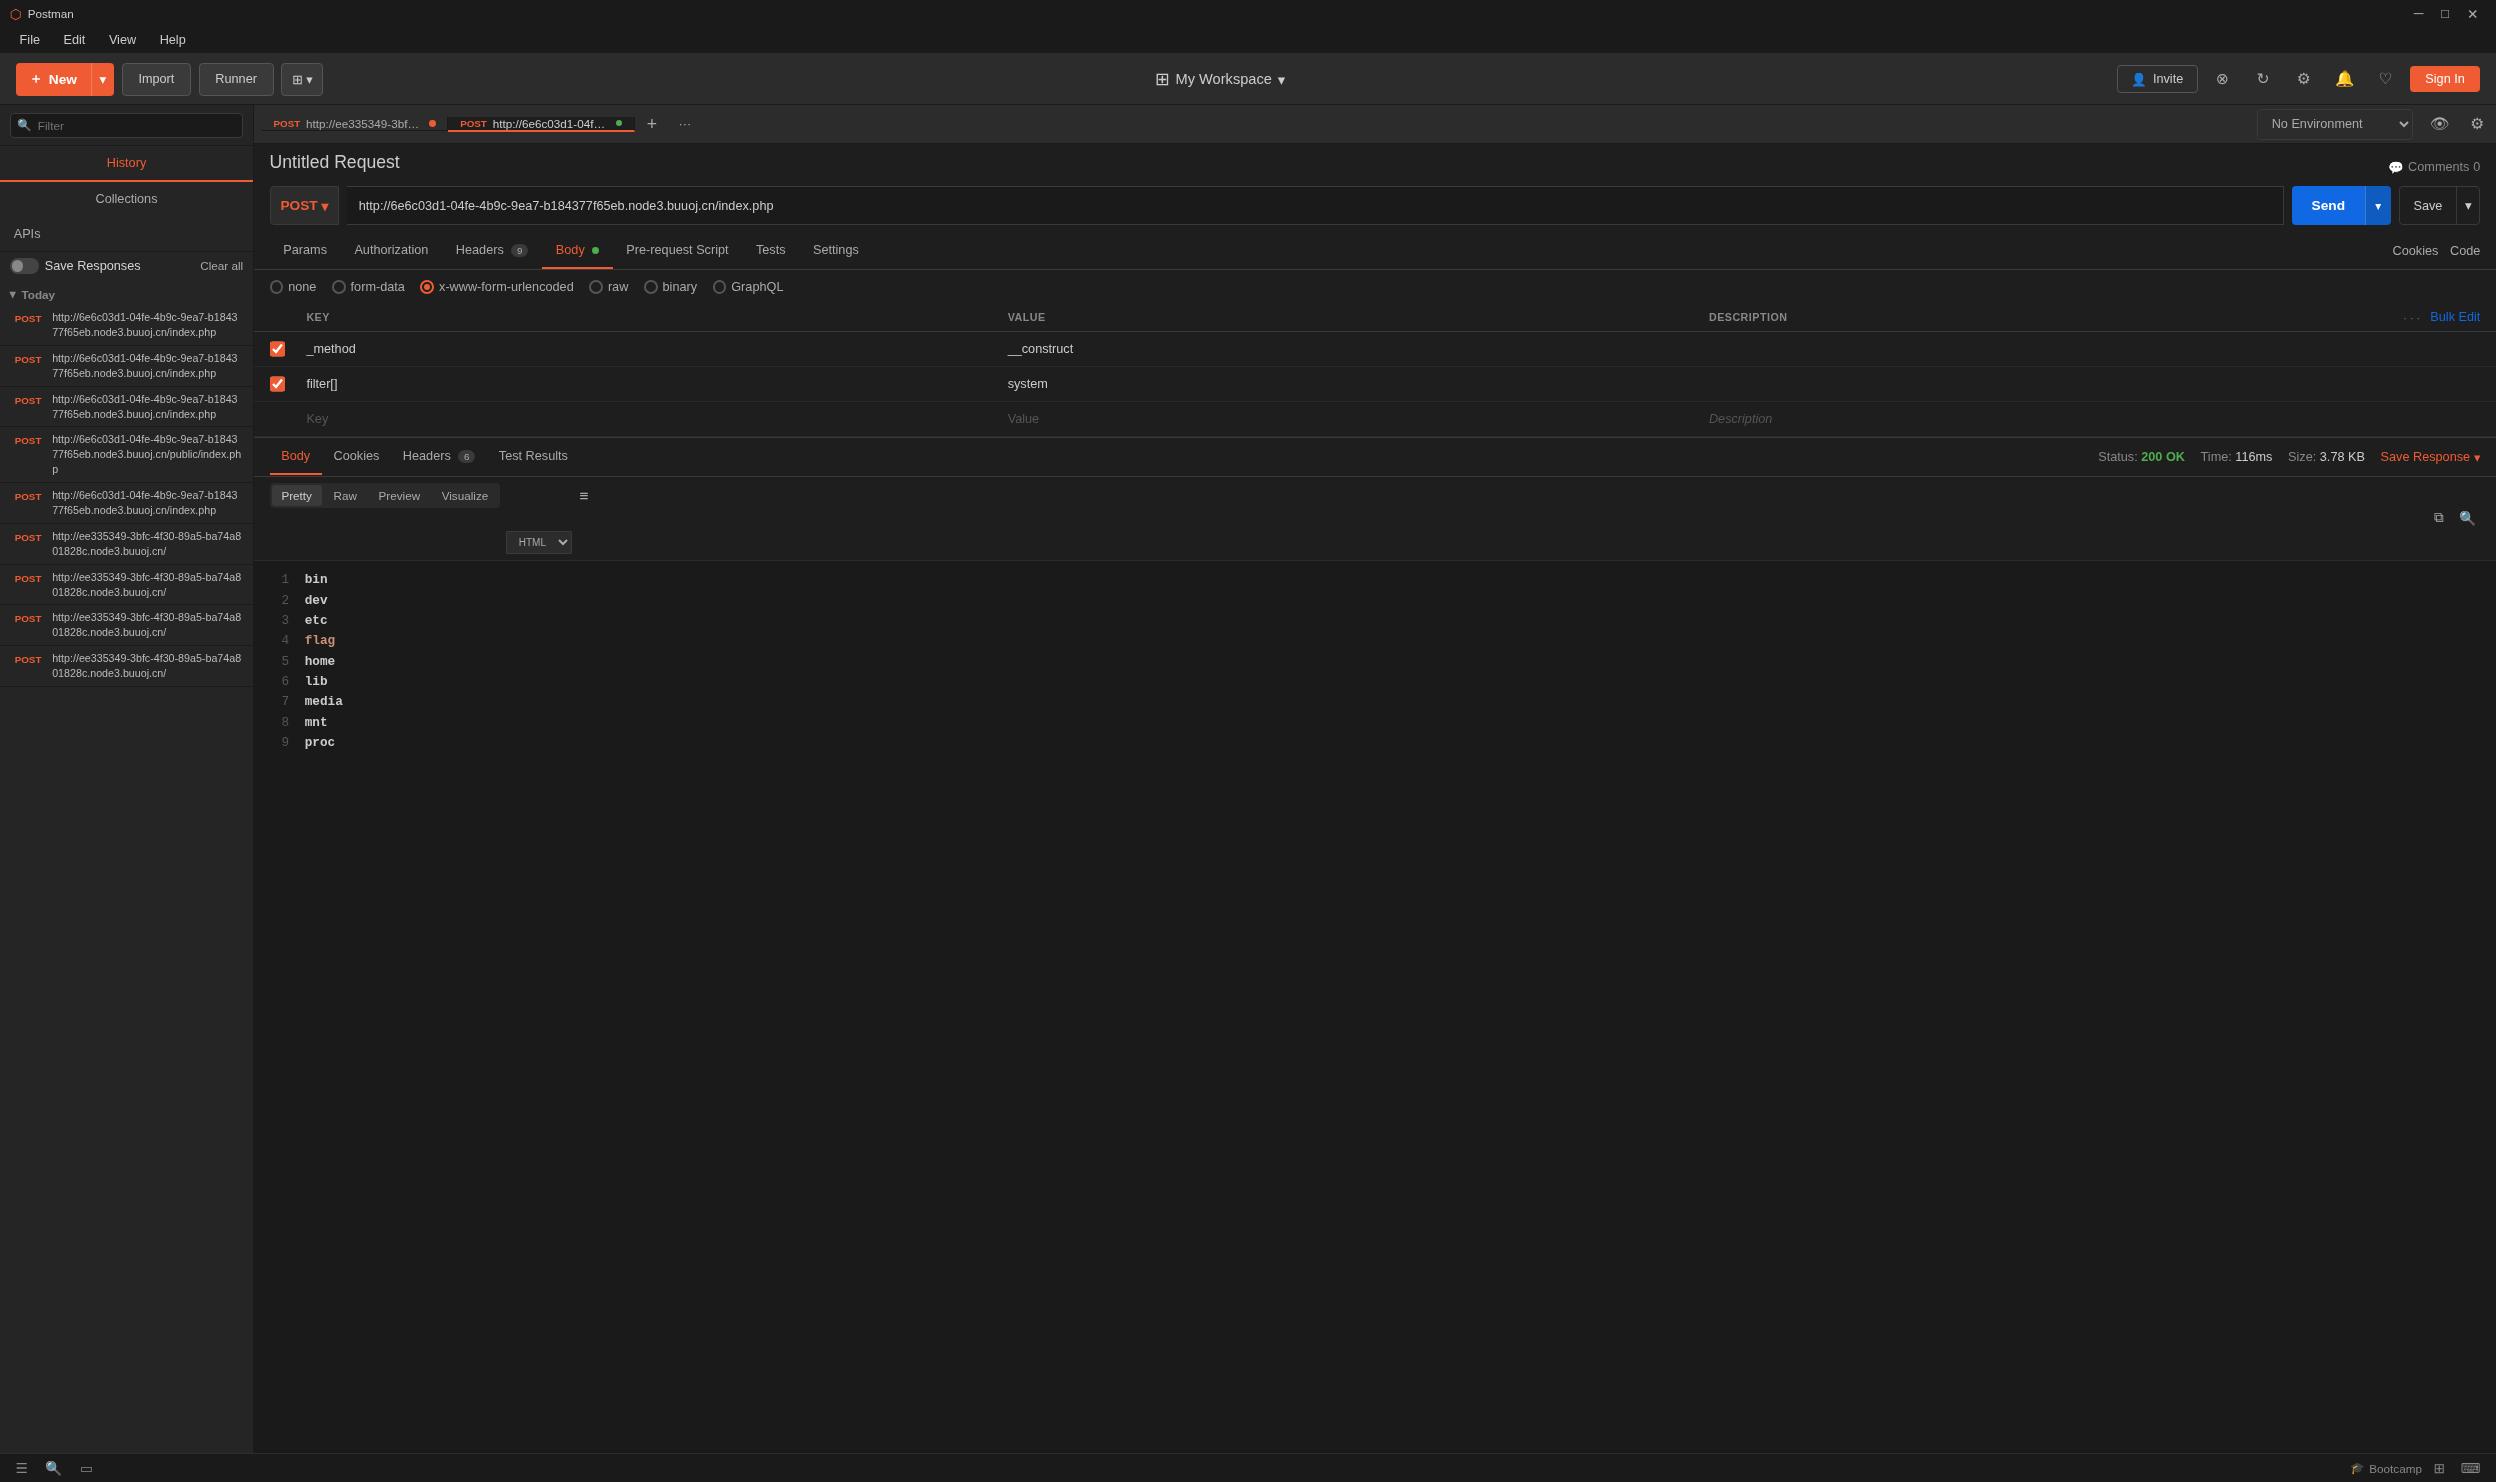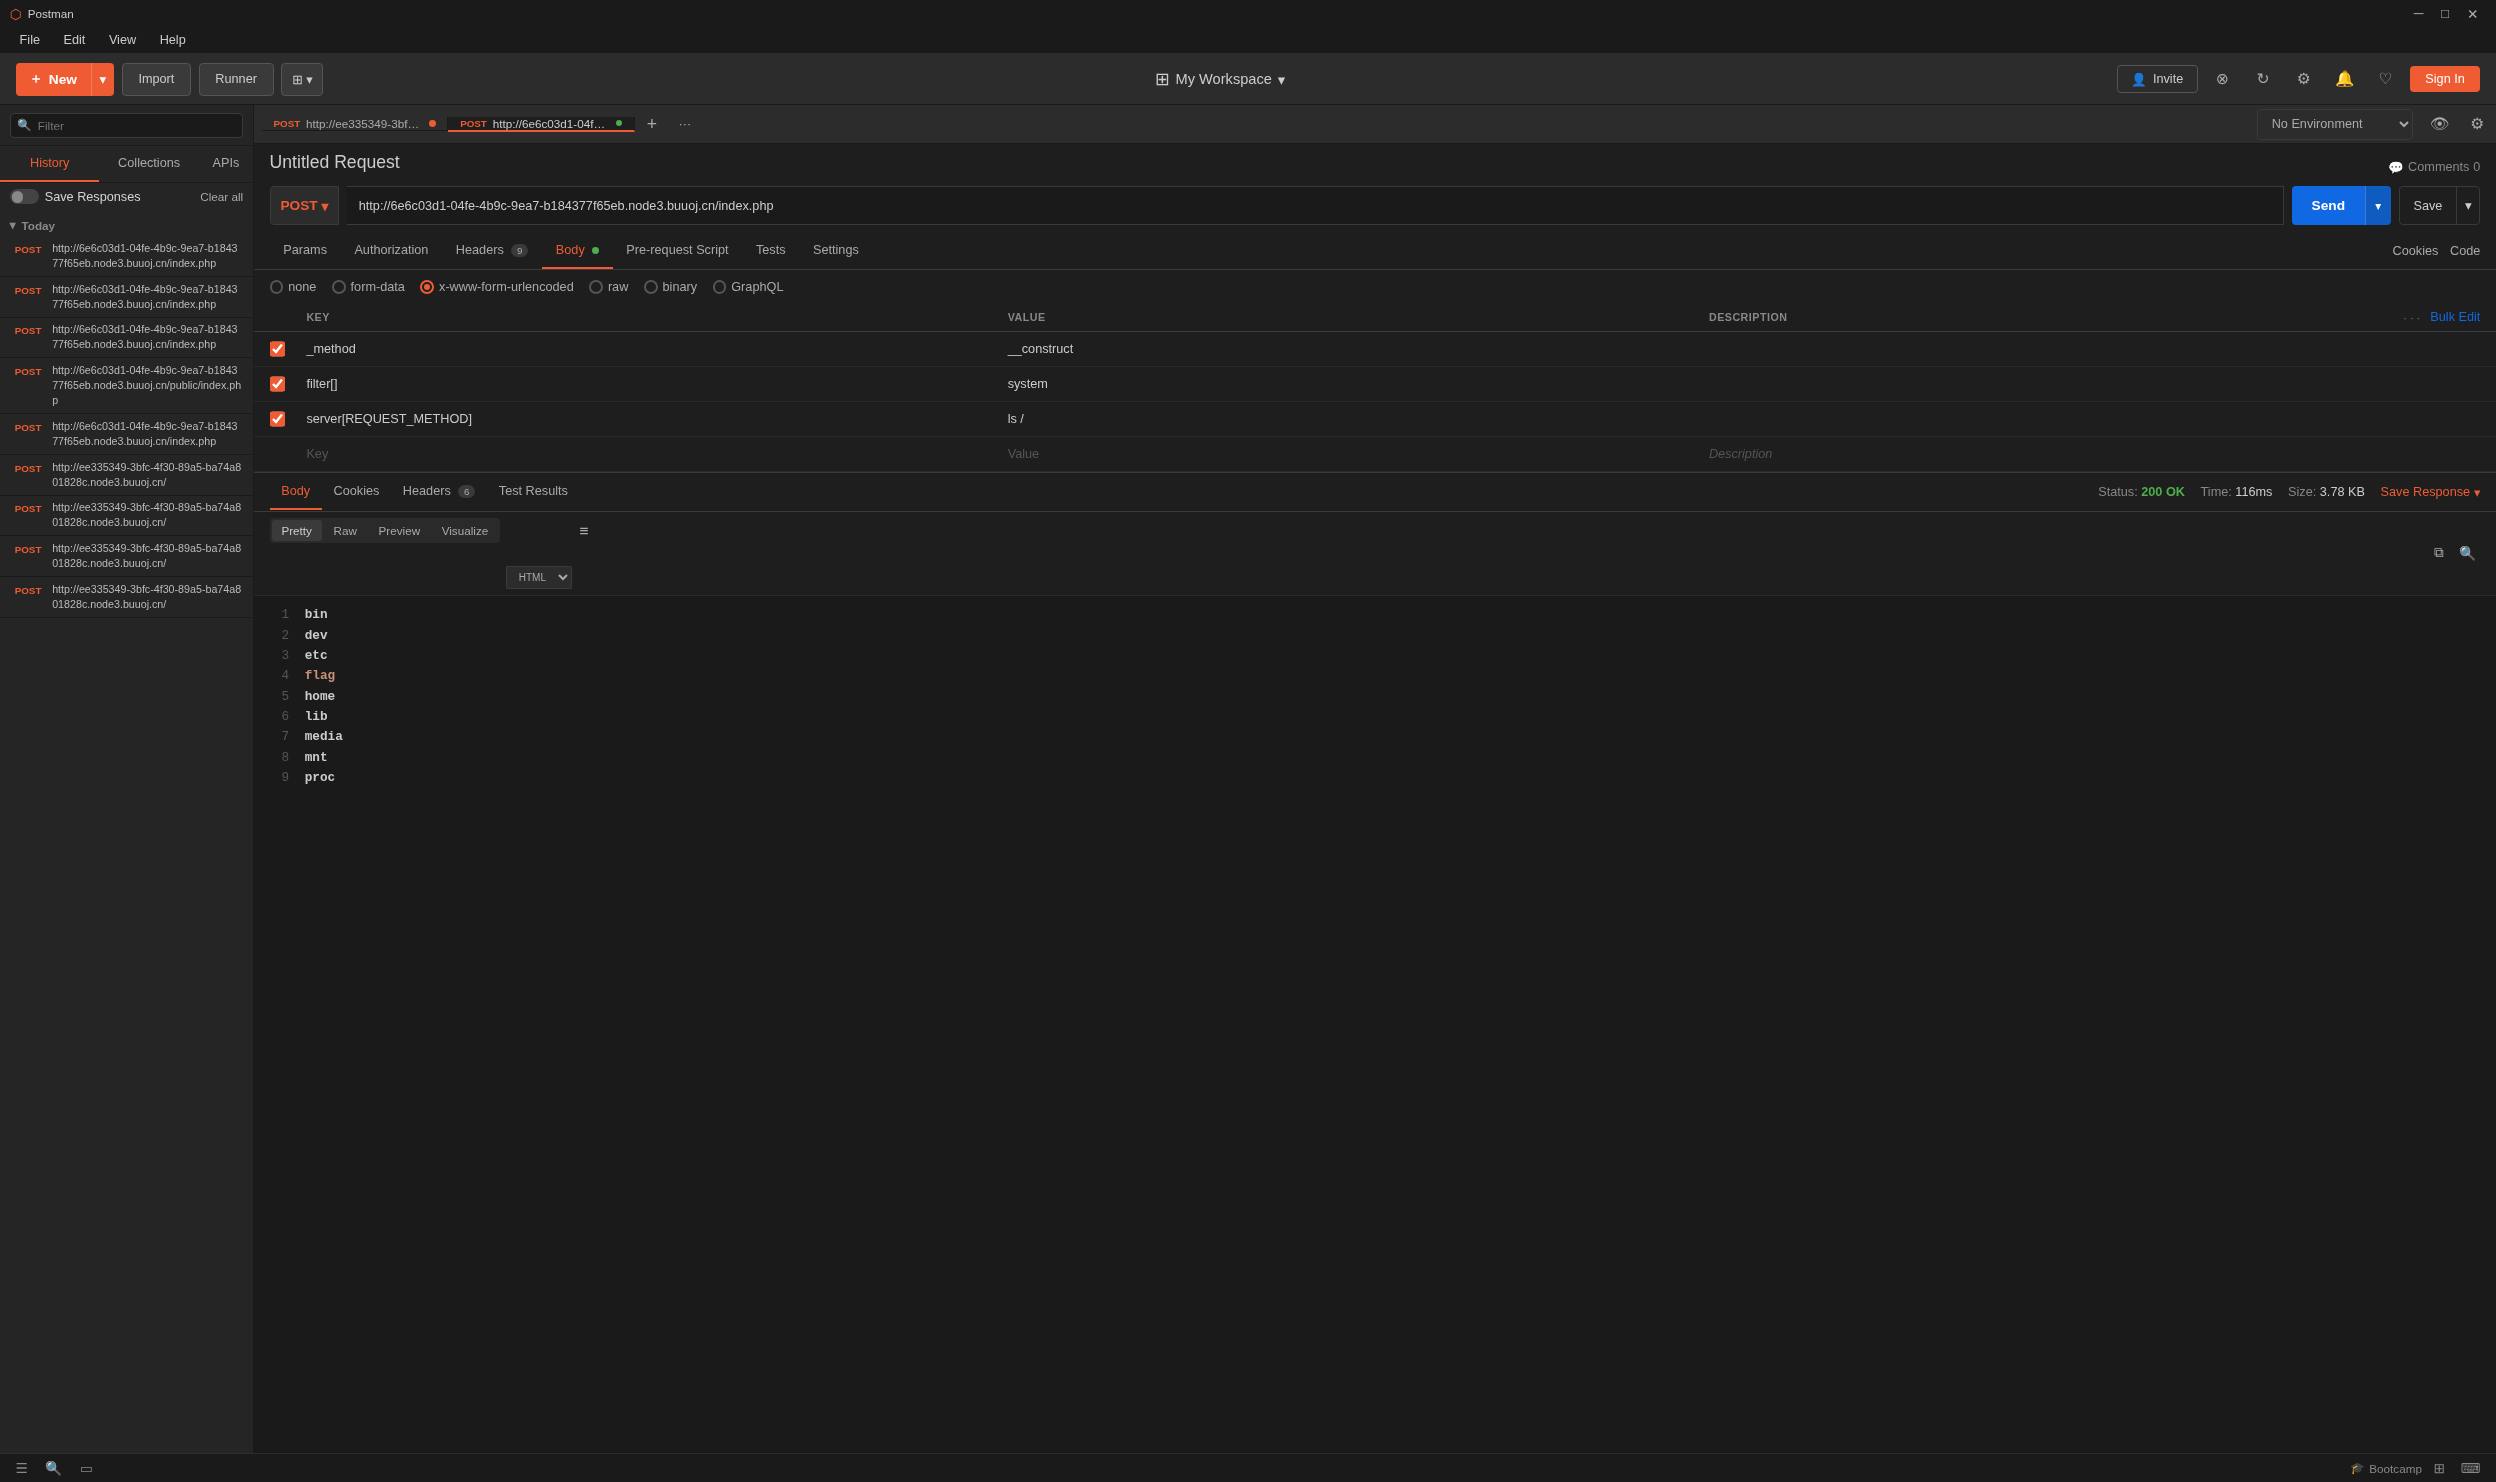--- a/index.html
+++ b/index.html
@@ -32,21 +32,21 @@
 
     
     .main { display: flex; flex: 1; overflow: hidden; }
 
     
     .sidebar { width: 254px; background: #252525; border-right: 1px solid #1a1a1a; display: flex; flex-direction: column; flex-shrink: 0; }
     .sidebar-search { padding: 7.8px 9.8px; border-bottom: 1px solid #1a1a1a; }
     .sidebar-search input { width: 100%; background: #1a1a1a; border: 1px solid #3a3a3a; border-radius: 3.9px; color: #aaa; padding: 4.9px 9.8px 4.9px 27px; font-size: 11.7px; outline: none; }
     .sidebar-search-wrap { position: relative; }
     .sidebar-search-wrap .search-icon { position: absolute; left: 7.8px; top: 50%; transform: translateY(-50%); color: #666; font-size: 11.7px; }
-    .sidebar-tabs { display: flex; border-bottom: 1px solid #1a1a1a; }
+    .sidebar-tabs { display: flex; border-bottom: 1px solid #1a1a1a; flex-direction: column; }
     .sidebar-tab { flex: 1; text-align: center; padding: 9.8px 0; cursor: pointer; font-size: 12.7px; color: #aaa; border-bottom: 2px solid transparent; }
     .sidebar-tab.active { color: #ef5c33; border-bottom: 2px solid #ef5c33; }
     .sidebar-tab-apis { padding: 9.8px 13.7px; cursor: pointer; font-size: 12.7px; color: #aaa; }
     .sidebar-controls { display: flex; align-items: center; justify-content: space-between; padding: 5.9px 9.8px; }
     .save-responses-toggle { display: flex; align-items: center; gap: 5.9px; }
     .toggle { width: 29px; height: 15.6px; background: #444; border-radius: 7.8px; cursor: pointer; position: relative; }
     .toggle-knob { width: 11.7px; height: 11.7px; background: #888; border-radius: 50%; position: absolute; top: 2px; left: 2px; }
     .clear-all { color: #aaa; cursor: pointer; font-size: 11.7px; }
     .sidebar-section-header { padding: 7.8px 9.8px 3.9px; color: #888; font-size: 11.7px; font-weight: 600; display: flex; align-items: center; gap: 5.9px; }
     .sidebar-list { flex: 1; overflow-y: auto; }
@@ -439,27 +439,20 @@
       </div>
 
       <div style="display:grid; grid-template-columns:29px 1fr 1fr 1fr 78px; padding:3.9px 15.6px; border-bottom:1px solid #2a2a2a; align-items:center; min-height:35px;" class="kv-row">
         <input type="checkbox" checked="" class="kv-checkbox" style="">
         <span class="kv-key">filter[]</span>
         <span class="kv-value">system</span>
         <span class="kv-desc"></span>
         <div></div>
       </div>
 
-      <div style="display:grid; grid-template-columns:29px 1fr 1fr 1fr 78px; padding:3.9px 15.6px; border-bottom:1px solid #2a2a2a; align-items:center; min-height:35px;" class="kv-row">
-        <input type="checkbox" checked="" class="kv-checkbox" style="">
-        <span class="kv-key">server[REQUEST_METHOD]</span>
-        <span class="kv-value">ls /</span>
-        <span class="kv-desc"></span>
-        <div></div>
-      </div>
 
       <div style="display:grid; grid-template-columns:29px 1fr 1fr 1fr 78px; padding:3.9px 15.6px; border-bottom:1px solid #2a2a2a; align-items:center; min-height:35px;" class="kv-row">
         <div></div>
         <span style="color:#555; font-size:12.7px; padding:5.9px 7.8px;">Key</span>
         <span style="color:#555; font-size:12.7px; padding:5.9px 7.8px;">Value</span>
         <span style="color:#555; font-size:12.7px; padding:5.9px 7.8px; font-style:italic;">Description</span>
         <div></div>
       </div>
     </div>
 

